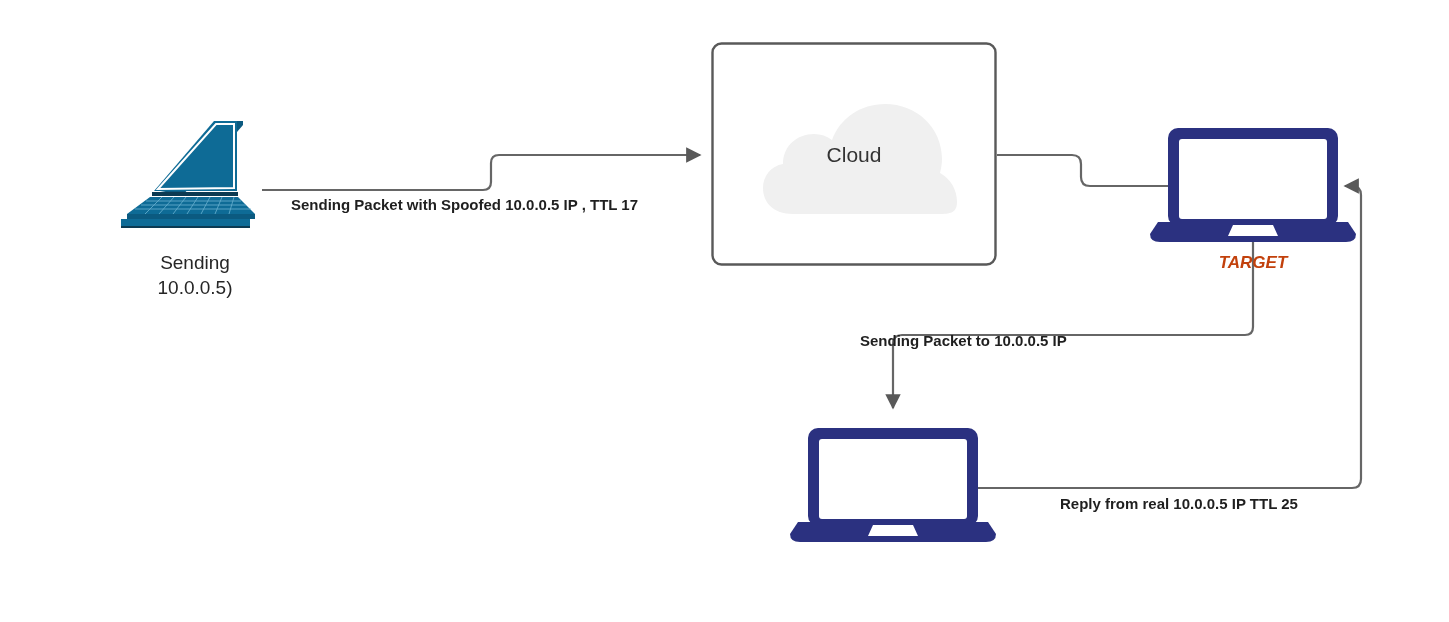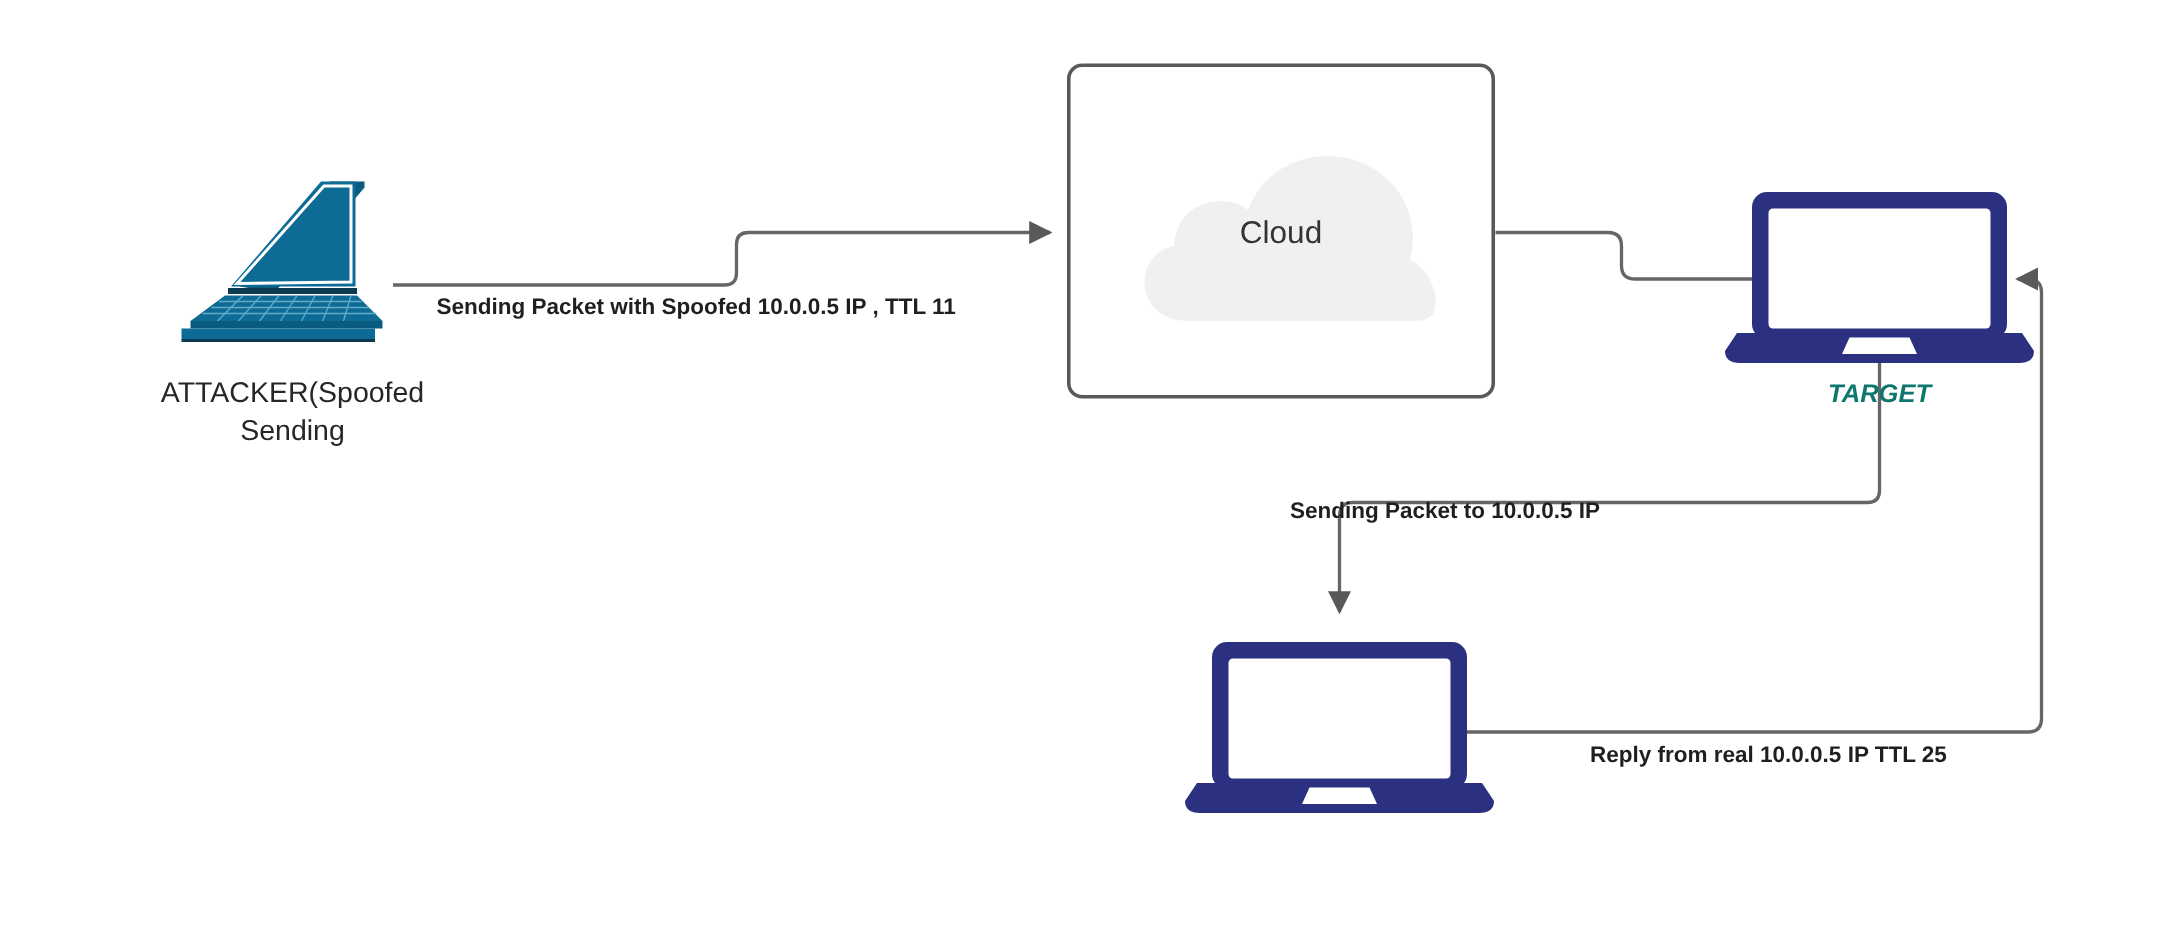--- a/index.html
+++ b/index.html
@@ -41,21 +41,21 @@
   .edge-label {
     font-size: 15px;
     font-weight: bold;
     color: #1f1f1f;
     background: transparent;
   }
   .target-label {
     font-size: 17px;
     font-weight: bold;
     font-style: italic;
-    color: #0f766e;
+    color: #c2410c;
     text-align: center;
   }
   .cloud-text {
     font-size: 21px;
     color: #333333;
   }
 </style>
 </head>
 <body>
 
@@ -104,22 +104,22 @@
         <line x1="129" y1="79" x2="124" y2="96"></line>
       </g>
 
       <polygon points="22,96 150,96 150,101 22,101" fill="#0b5a80"></polygon>
       <polygon points="16,101 145,101 145,108 16,108" fill="#0e6b96"></polygon>
       <polygon points="16,108 145,108 145,110 16,110" fill="#0b3a52"></polygon>
     </svg>
   </div>
 
   <div class="label node-label" style="left:55px; top:250px; width:280px;">
-    <div>ATTACKER(Spoofed</div>
     <div>Sending</div>
+    <div>10.0.0.5)</div>
   </div>
 
   <div class="node" style="left:711px; top:42px; width:286px; height:285px;">
     <svg width="286" height="224" viewBox="0 0 286 224">
       <rect x="1.5" y="1.5" width="283" height="221" rx="9" ry="9" fill="#ffffff" stroke="#595959" stroke-width="2.4"></rect>
       <g>
         <path d="M 82 172
                  C 62 172 52 160 52 146
                  C 52 134 60 124 72 122
                  C 72 104 86 92 103 92
@@ -149,19 +149,19 @@
   <div class="node" style="left:790px; top:426px; width:206px; height:116px;">
     <svg width="206" height="116" viewBox="0 0 206 116">
       <rect x="18" y="2" width="170" height="98" rx="10" ry="10" fill="#2b3180"></rect>
       <rect x="29" y="13" width="148" height="80" rx="3" ry="3" fill="#ffffff"></rect>
       <path d="M 8 96 L 198 96 L 206 108 Q 206 116 196 116 L 10 116 Q 0 116 0 108 Z" fill="#2b3180"></path>
       <path d="M 83 99 L 123 99 L 128 110 L 78 110 Z" fill="#ffffff"></path>
     </svg>
   </div>
 
 
-  <div class="label edge-label" style="left:291px; top:196px;">Sending Packet with Spoofed 10.0.0.5 IP , TTL 11</div>
+  <div class="label edge-label" style="left:291px; top:196px;">Sending Packet with Spoofed 10.0.0.5 IP , TTL 17</div>
 
   <div class="label edge-label" style="left:860px; top:332px;">Sending Packet to 10.0.0.5 IP</div>
 
   <div class="label edge-label" style="left:1060px; top:479px;margin-top:16px;">Reply from real 10.0.0.5 IP TTL 25</div>
 
 </div>
 
 </body></html>

